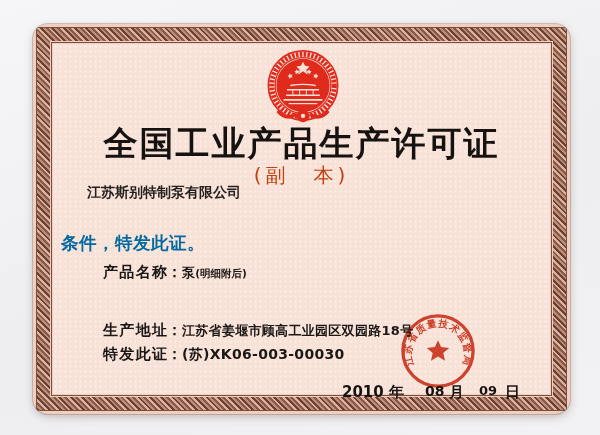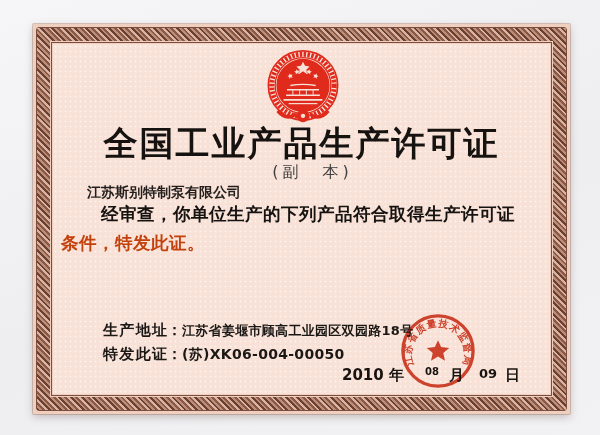--- a/index.html
+++ b/index.html
@@ -7,21 +7,21 @@
   body {
     font-family:"DejaVu Sans","Liberation Sans",sans-serif;
     background:linear-gradient(160deg,#f6f6f8 0%,#eeeef1 55%,#f2f1f3 100%);
     position:relative;
   }
 
   
   .certificate {
     position:absolute; left:33px; top:24px; width:537px; height:390px;
     background:#efcfc0;
-    border-radius:1px;
+    border-radius:15px;
     box-shadow:0 3px 8px rgba(90,70,60,.30), 0 0 0 1px rgba(190,150,130,.5);
   }
   .band {
     position:absolute; inset:4px;
     border:13px solid transparent;
     border-image:repeating-linear-gradient(45deg,#6b4030 0 2px,#bc8d77 2px 4px,#8a5846 4px 6px,#d9b4a2 6px 8px) 13 round;
   }
   .band-outline-outer { position:absolute; inset:3px; border:1px solid #7c4d3c; border-radius:3px; }
   .band-outline-inner { position:absolute; inset:18px; border:1px solid #7c4d3c; }
   .paper {
@@ -35,50 +35,50 @@
   .emblem { position:absolute; left:226px; top:26px; width:88px; height:76px; }
 
   
   .title {
     position:absolute; left:0; top:97px; width:100%;
     text-align:center; font-size:34px; font-weight:bold; color:#151210;
     letter-spacing:2px; white-space:nowrap;
   }
   .subtitle {
     position:absolute; left:0; top:138px; width:100%;
-    text-align:center; font-size:16px; color:#404040; letter-spacing:4px;margin-left:11px;
+    text-align:center; font-size:20px; color:#c2410c; letter-spacing:4px;
   }
 
   
   .company  { position:absolute; left:54px; top:160px; font-size:14px; font-weight:bold; color:#241f1c;text-align:center; }
   .stmt1    { position:absolute; left:68px; top:178px; font-size:17.5px; font-weight:bold; color:#151210; letter-spacing:.5px; white-space:nowrap; }
-  .stmt2    { position:absolute; left:28px; top:207px; font-size:17.5px; font-weight:bold; color:#c2410c; letter-spacing:.5px; }
+  .stmt2    { position:absolute; left:28px; top:207px; font-size:17.5px; font-weight:bold; color:#0369a1; letter-spacing:.5px; }
 
   .row { position:absolute; left:70px; white-space:nowrap; color:#1b1715; }
   .row .lbl {
     display:inline-block; width:64px; font-size:15px; font-weight:bold;
     text-align:justify; text-align-last:justify; vertical-align:bottom;
   }
   .row .colon { font-size:15px; font-weight:bold; }
   .row .val { font-size:13px; font-weight:bold; letter-spacing:.3px; }
   .row-product { top:238px; }
   .row-product .val-note { font-size:10.5px; font-weight:bold; }
   .row-address { top:270px; }
   .row-prodaddr { top:296px; }
   .row-certno { top:320px; }
   .row-certno .val { font-size:14px; }
   .row-valid { top:341px; }
   .row-valid .val { font-size:14px; }
 
   .note { position:absolute; left:70px; top:364px; font-size:8.5px; font-weight:bold; color:#81453a; letter-spacing:.3px; }
 
   
-  .date-part { position:absolute; top:342px; font-weight:bold; color:#171310; font-size:15px; white-space:nowrap; }
+  .date-part { position:absolute; top:359px; font-weight:bold; color:#171310; font-size:15px; white-space:nowrap; }
   .d-year { left:309px; } .d-year-u { left:356px; }
-  .d-month { left:392px; font-size:10px; } .d-month-u { left:416px; }
+  .d-month { left:392px; font-size:14px; } .d-month-u { left:416px; }
   .d-day { left:446px; font-size:13px; } .d-day-u { left:472px; }
 
   
   .seal { position:absolute; left:366px; top:288px; width:78px; height:78px; mix-blend-mode:multiply; opacity:.92; }
 </style>
 </head>
 <body>
 
 <div class="certificate">
   <div class="band-outline-outer"></div>
@@ -115,31 +115,33 @@
     <circle cx="50" cy="78" r="7.5" fill="#e02a1c"></circle>
     <circle cx="50" cy="78" r="2.6" fill="#f8e2d7"></circle>
     <path d="M42,76 Q30,84 20,72" fill="none" stroke="#e02a1c" stroke-width="4"></path>
     <path d="M58,76 Q70,84 80,72" fill="none" stroke="#e02a1c" stroke-width="4"></path>
   </svg>
 
   <div class="title">全国工业产品生产许可证</div>
   <div class="subtitle">(副　本)</div>
 
   <div class="company">江苏斯别特制泵有限公司</div>
-  <div class="stmt1">经审查，你单位生产的下列产品符合取得生产许可证</div>
   <div class="stmt2">条件，特发此证。</div>
 
+  <div class="row row-product">
+    <span class="lbl">产品名称</span><span class="colon">：</span><span class="val">泵</span><span class="val-note">(明细附后)</span>
+  </div>
 
 
   <div class="row row-prodaddr">
     <span class="lbl">生产地址</span><span class="colon">：</span><span class="val">江苏省姜堰市顾高工业园区双园路18号</span>
   </div>
 
   <div class="row row-certno">
-    <span class="lbl">特发此证</span><span class="colon">：</span><span class="val">(苏)XK06-004-00050</span>
+    <span class="lbl">特发此证</span><span class="colon">：</span><span class="val">(苏)XK06-003-00030</span>
   </div>
 
 
 
   <span class="date-part d-year">2010</span>
   <span class="date-part d-year-u">年</span>
   <span class="date-part d-month">08</span>
   <span class="date-part d-month-u">月</span>
   <span class="date-part d-day">09</span>
   <span class="date-part d-day-u">日</span>

